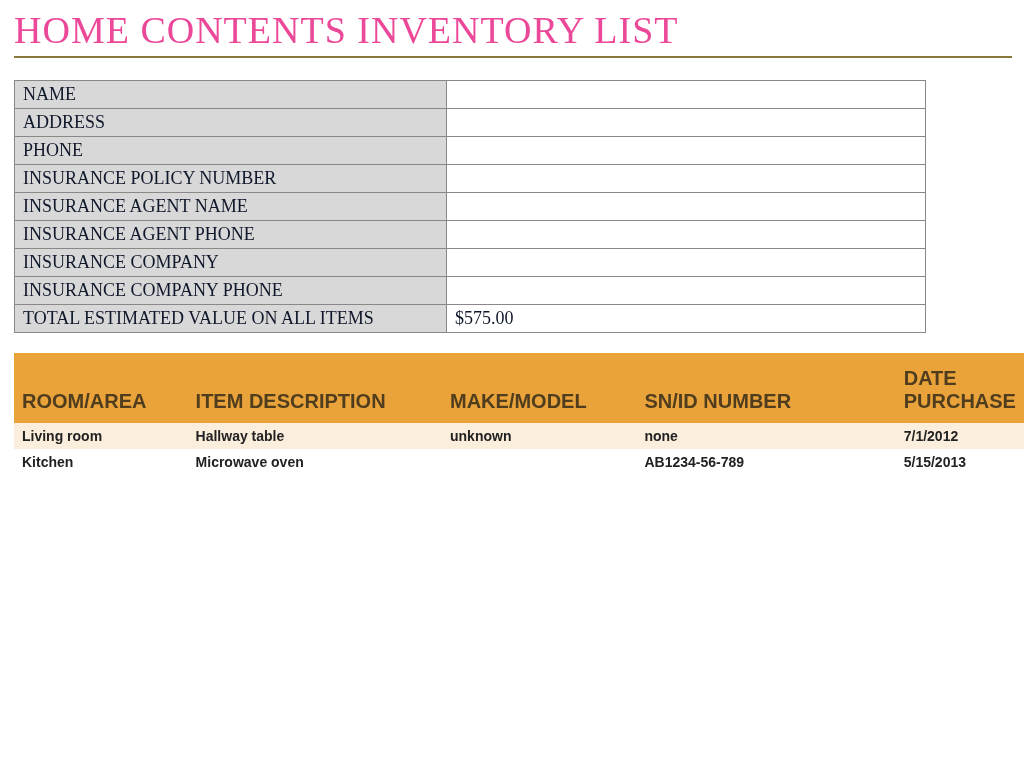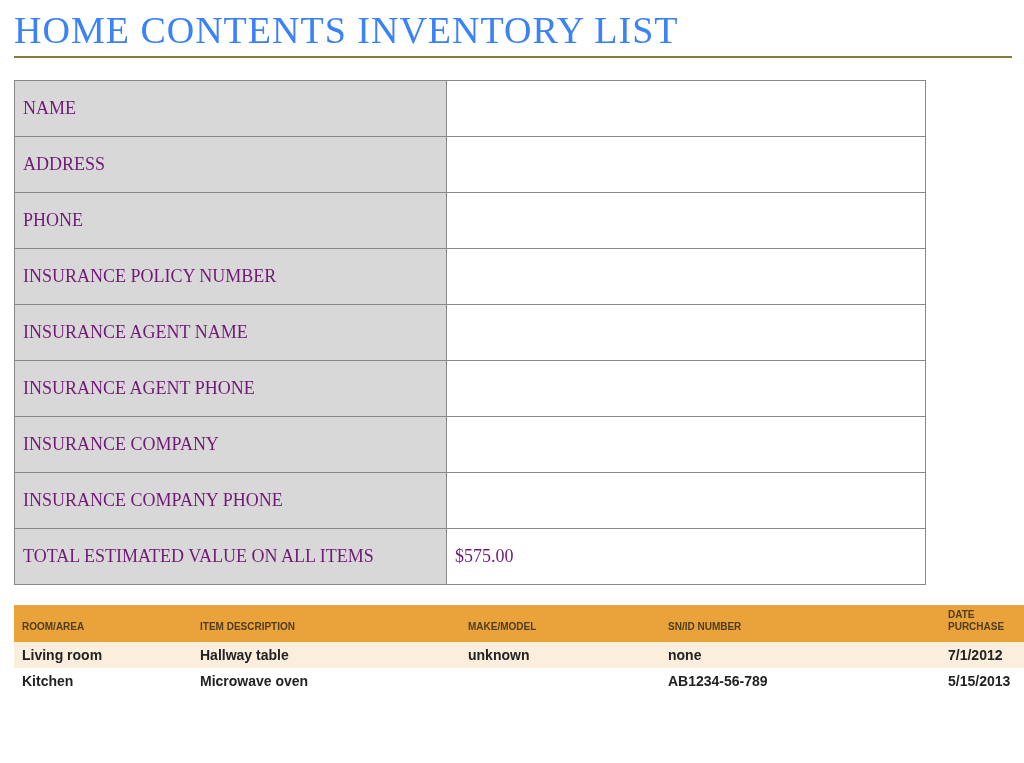--- a/index.html
+++ b/index.html
@@ -8,62 +8,62 @@
     background: #fff;
     width: 1024px;
     height: 763px;
     overflow: hidden;
   }
   .page {
     padding: 8px 0 0 14px;
   }
   .title {
     font-size: 38px;
-    color: #3b82f6;
+    color: #ec4899;
     letter-spacing: 1px;
     font-weight: normal;
     padding-bottom: 2px;
   }
   .title-rule {
     border: none;
     border-top: 2px solid #8a7a3a;
     margin: 2px 0 22px 0;
     width: 998px;
   }
   .info-table {
     border-collapse: collapse;
     width: 912px;
     margin-bottom: 20px;
   }
   .info-table td {
     border: 1px solid #888;
-    padding: 17px 8px;
+    padding: 3px 8px;
     font-size: 18px;
-    color: #701a75;
+    color: #0f172a;
     height: 28px;
     vertical-align: middle;
   }
   .info-table td.label {
     background: #d8d8d8;
     width: 432px;
   }
   .info-table td.value {
     background: #fff;
   }
   .inv-table {
     border-collapse: collapse;
     width: 1010px;
     font-family: Arial, Helvetica, sans-serif;
   }
   .inv-table th {
     background: #e9a33a;
     color: #4f3d1e;
     text-align: left;
-    padding: 4px 8px 10px 8px;
-    font-size: 10px;
+    padding: 14px 8px 10px 8px;
+    font-size: 20px;
     font-weight: bold;
     vertical-align: bottom;
     line-height: 1.15;
   }
   .inv-table td {
     padding: 5px 8px;
     font-size: 14px;
     color: #222;
     font-weight: bold;
     height: 20px;

